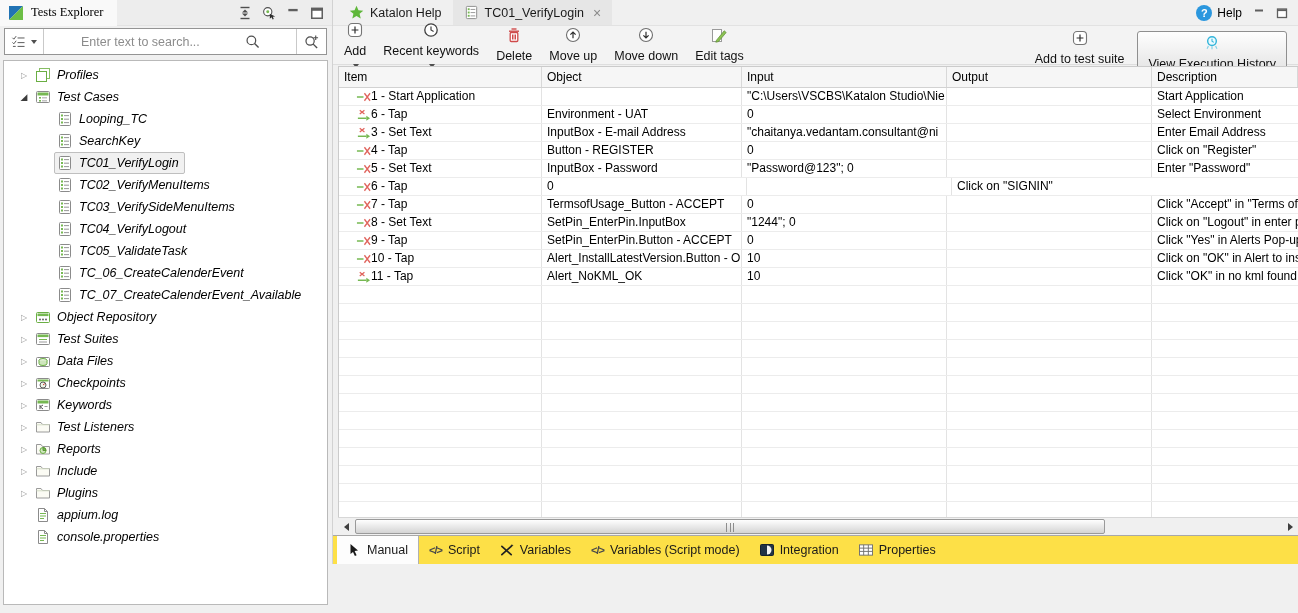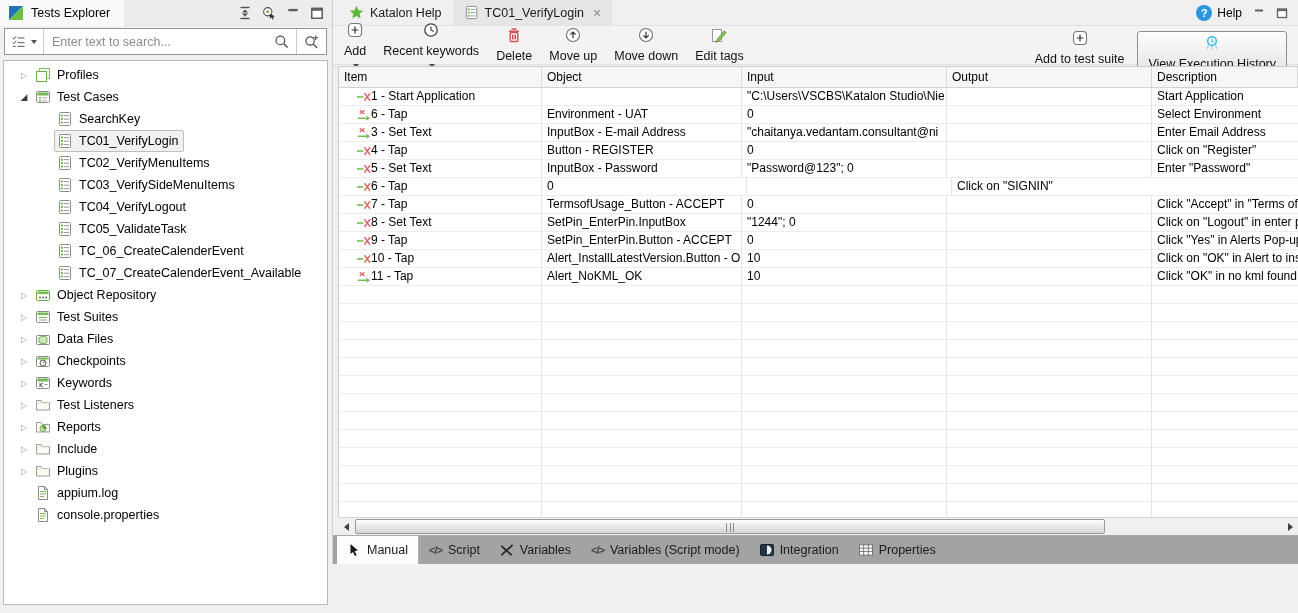--- a/index.html
+++ b/index.html
@@ -7,38 +7,38 @@
   body {
     font-family:"Liberation Sans", sans-serif;
     font-size:12px; color:#000;
     background:#f0f0f0; position:relative; overflow:hidden;
   }
   svg { display:block; }
 
   
   .left-panel { position:absolute; left:0; top:0; width:332px; height:613px; background:#f0f0f0; }
   .lp-tabbar { height:26px; display:flex; align-items:center; background:#ededed; border-bottom:1px solid #e3e3e3; }
-  .lp-tab { display:flex; align-items:center; gap:7px; padding:0 14px 0 8px; height:26px; background:#f9f9f9; font-size:12.5px; }
+  .lp-tab { display:flex; align-items:center; gap:7px; padding:0 14px 0 8px; height:26px; background:#f9f9f9; font-size:12.5px;font-family:Liberation Serif, serif; }
   .lp-actions { margin-left:auto; display:flex; align-items:center; gap:10px; padding-right:8px; }
   .lp-actions .icon svg { width:14px; height:14px; }
 
-  .search-row { position:absolute; top:28px; left:4px; right:5px; height:27px; background:#fff; border:1px solid #949494; display:flex; align-items:stretch; }
+  .search-row { position:absolute; top:28px; left:4px; right:5px; height:27px; background:#fff; border:1px solid #949494; display:flex; align-items:stretch;gap:29px; }
   .filter-btn { display:flex; align-items:center; gap:5px; padding:0 6px; border-right:1px solid #c9c9c9; }
   .caret { width:0; height:0; border-left:3.5px solid transparent; border-right:3.5px solid transparent; border-top:4px solid #4f4f4f; }
   .search-input { flex:1; border:none; outline:none; padding:0 8px; font:12.5px "Liberation Sans", sans-serif; color:#333; min-width:0; }
   .search-input::placeholder { color:#8c8c8c; }
   .sbtn { display:flex; align-items:center; padding:0 7px; }
   .sbtn.sep { border-left:1px solid #c9c9c9; }
 
   .tree { position:absolute; top:60px; left:3px; right:4px; bottom:8px; background:#fff; border:1px solid #b9b9b9; padding-top:3px; overflow:hidden; }
   .tree-item { height:22px; display:flex; align-items:center; padding-left:12px; font-size:12.5px; white-space:nowrap; }
   .tree-item.level1 { padding-left:34px; }
   .expander { width:16px; flex:none; text-align:center; font-size:8px; color:#9a9a9a; }
   .expander.expanded { color:#3c3c3c; font-size:9px; }
-  .row-content { display:flex; align-items:center; padding:2px 5px 2px 2px; border-radius:2px; border:1px solid transparent; }
+  .row-content { display:flex; align-items:center; padding:2px 5px 2px 2px; border-radius:2px; border:1px solid transparent;font-style:italic; }
   .tree-item.selected .row-content { background:#f1f1f1; border-color:#bfbfbf; }
   .tree-icon { width:20px; flex:none; display:flex; }
   .tree-icon svg { width:16px; height:16px; }
   .tree-label { padding-left:2px; }
 
   
   .editor { position:absolute; left:332px; top:0; right:0; height:564px; background:#f0f0f0; border-left:1px solid #d2d2d2; }
 
   .ed-tabbar { height:26px; display:flex; align-items:stretch; background:#f0f0f0; padding-left:5px; border-bottom:1px solid #e2e2e2; }
   .ed-tab { display:flex; align-items:center; gap:6px; padding:0 11px; font-size:12.5px; color:#1a1a1a; }
@@ -73,21 +73,21 @@
   .hscroll { position:absolute; left:5px; right:0; bottom:29px; height:18px; background:#f0f0f0; border-top:1px solid #d7d7d7; }
   .hs-arrow { position:absolute; top:0; width:16px; height:17px; display:flex; align-items:center; justify-content:center; }
   .hs-left { left:0; } .hs-right { right:0; }
   .tri-l { width:0;height:0;border-top:4px solid transparent;border-bottom:4px solid transparent;border-right:5px solid #3f3f3f; }
   .tri-r { width:0;height:0;border-top:4px solid transparent;border-bottom:4px solid transparent;border-left:5px solid #3f3f3f; }
   .hs-thumb { position:absolute; left:17px; top:1px; height:15px; width:750px; background:linear-gradient(#fefefe,#d4d4d4); border:1px solid #9a9a9a; border-radius:2px; }
   .grip { position:absolute; left:50%; top:3px; height:9px; width:8px; transform:translateX(-50%); border-left:1px solid #8d8d8d; border-right:1px solid #8d8d8d; }
   .grip::after { content:''; position:absolute; left:3px; top:0; bottom:0; border-left:1px solid #8d8d8d; }
 
   
-  .bottom-tabs { position:absolute; left:0; right:0; bottom:0; height:29px; background:#a3a3a3; border-top:1px solid #a8a8a8; display:flex; align-items:stretch; padding-left:4px;text-align:center; }
+  .bottom-tabs { position:absolute; left:0; right:0; bottom:0; height:29px; background:#fde047; border-top:1px solid #a8a8a8; display:flex; align-items:stretch; padding-left:4px;text-align:center; }
   .btab { display:flex; align-items:center; gap:6px; padding:0 10px; font-size:12.5px; color:#1a1a1a; white-space:nowrap; }
   .btab.active { background:#fdfdfd; border-right:1px solid #b1b1b1; }
   .btab .bicon svg { width:14px; height:14px; }
   .code-glyph { font-size:11px; color:#4a4a4a; font-weight:bold; letter-spacing:-1px; }
 </style>
 </head>
 <body>
 
 <aside class="left-panel">
   <div class="lp-tabbar">
@@ -200,20 +200,37 @@
             <svg viewBox="0 0 16 16">
               <rect x="2.5" y="1.5" width="11" height="13" rx="1" fill="#fff" stroke="#8b8b8b"></rect>
               <rect x="4" y="3.5" width="2" height="2" fill="#76b852"></rect>
               <rect x="7" y="4.2" width="5" height="0.9" fill="#8a8a8a"></rect>
               <rect x="4" y="7" width="2" height="2" fill="#76b852"></rect>
               <rect x="7" y="7.7" width="5" height="0.9" fill="#8a8a8a"></rect>
               <rect x="4" y="10.5" width="2" height="2" fill="#76b852"></rect>
               <rect x="7" y="11.2" width="5" height="0.9" fill="#8a8a8a"></rect>
             </svg>
           </span>
+          <span class="tree-label">Looping_TC</span>
+        </span>
+      </div>
+      <div class="tree-item level1">
+        <span class="expander none"></span>
+        <span class="row-content">
+          <span class="tree-icon">
+            <svg viewBox="0 0 16 16">
+              <rect x="2.5" y="1.5" width="11" height="13" rx="1" fill="#fff" stroke="#8b8b8b"></rect>
+              <rect x="4" y="3.5" width="2" height="2" fill="#76b852"></rect>
+              <rect x="7" y="4.2" width="5" height="0.9" fill="#8a8a8a"></rect>
+              <rect x="4" y="7" width="2" height="2" fill="#76b852"></rect>
+              <rect x="7" y="7.7" width="5" height="0.9" fill="#8a8a8a"></rect>
+              <rect x="4" y="10.5" width="2" height="2" fill="#76b852"></rect>
+              <rect x="7" y="11.2" width="5" height="0.9" fill="#8a8a8a"></rect>
+            </svg>
+          </span>
           <span class="tree-label">SearchKey</span>
         </span>
       </div>
       <div class="tree-item level1 selected">
         <span class="expander none"></span>
         <span class="row-content">
           <span class="tree-icon">
             <svg viewBox="0 0 16 16">
               <rect x="2.5" y="1.5" width="11" height="13" rx="1" fill="#fff" stroke="#8b8b8b"></rect>
               <rect x="4" y="3.5" width="2" height="2" fill="#76b852"></rect>

